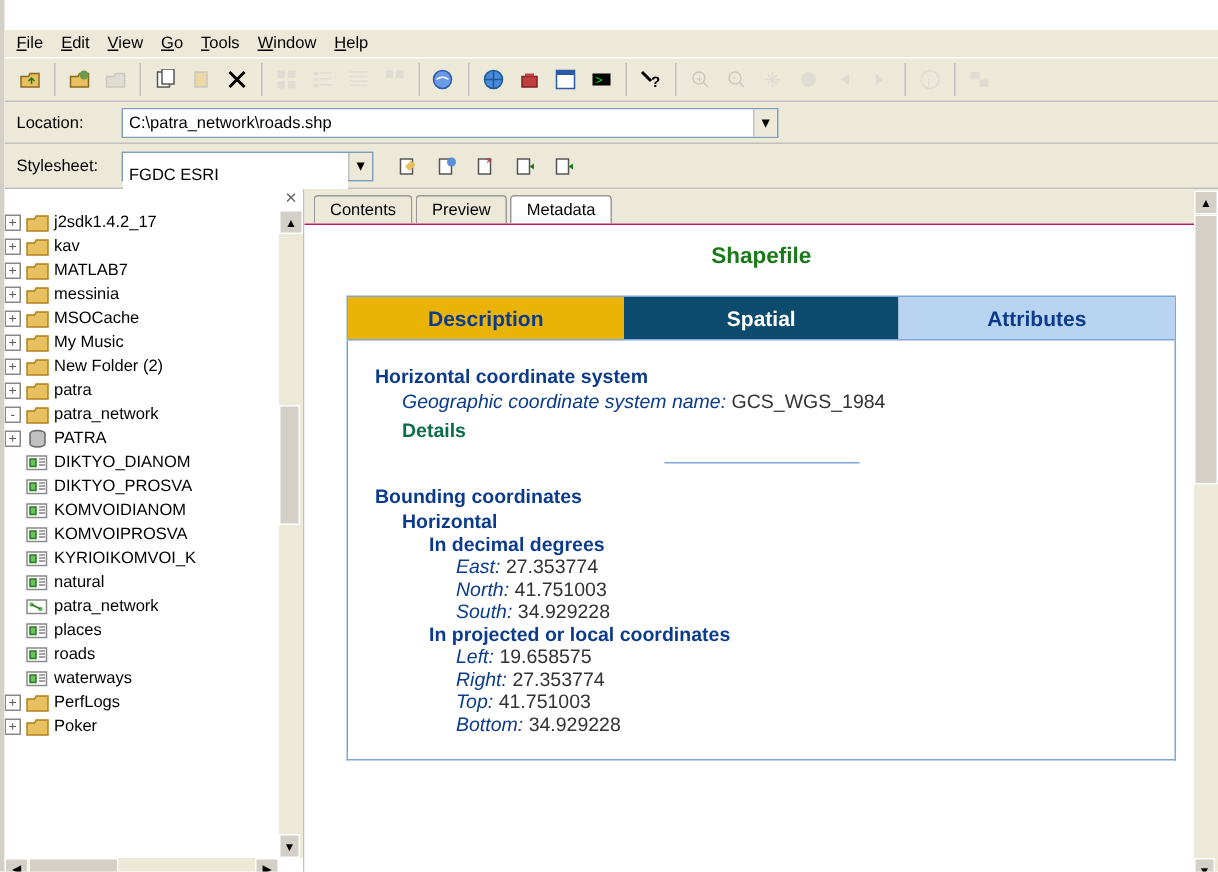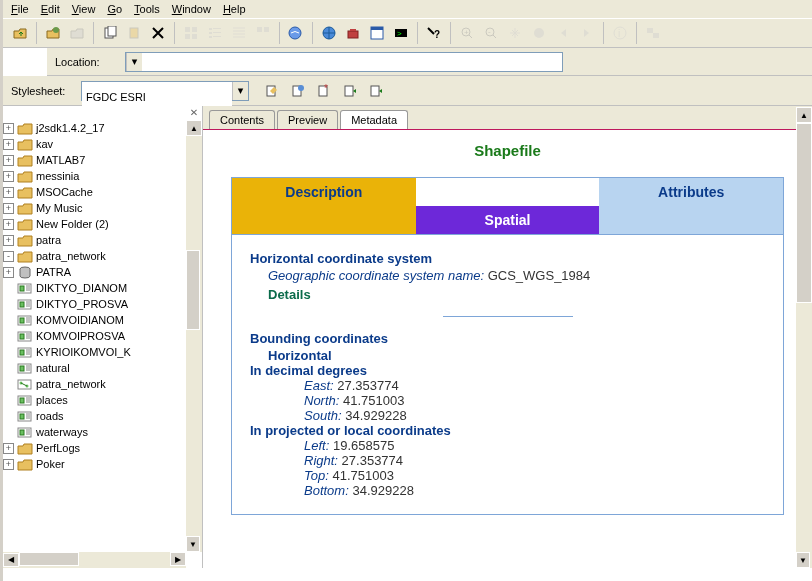--- a/index.html
+++ b/index.html
@@ -1,24 +1,24 @@
 <!DOCTYPE html>
 <html><head>
 <meta charset="utf-8">
 <style>
 * { box-sizing: border-box; margin: 0; padding: 0; }
 body { font-family: Tahoma, Arial, sans-serif; font-size: 11px; background: #fff; width: 812px; height: 581px; overflow: hidden; border-left: 3px solid #d4d0c8; }
-.menubar { display: flex; padding: 3px 8px; background: #ece9d8; font-size: 11px; }
+.menubar { display: flex; padding: 3px 8px; background: #ece9d8; font-size: 11px; margin-top: 20px; }
 .menubar span { margin-right: 12px; cursor: default; }
 .menubar span u { text-decoration: underline; }
 .toolbar { display: flex; align-items: center; padding: 2px 6px; background: #ece9d8; border-top: 1px solid #fff; border-bottom: 1px solid #c0c0c0; height: 30px; gap: 2px; }
 .toolbar .sep { width: 1px; height: 22px; background: #c0c0c0; margin: 0 3px; }
 .tbtn { width: 22px; height: 22px; display: inline-flex; align-items: center; justify-content: center; cursor: pointer; border: 1px solid transparent; }
 .tbtn.dis { opacity: 0.4; cursor: default; }
-.locrow { display: flex; align-items: center; padding: 4px 8px; background: #ece9d8; border-bottom: 1px solid #c0c0c0; height: 28px; margin-left: 44px; }
+.locrow { display: flex; align-items: center; padding: 4px 8px; background: #ece9d8; border-bottom: 1px solid #c0c0c0; height: 28px; }
 .loclabel { width: 70px; }
 .locinput { flex: 0 0 438px; display: flex; border: 1px solid #7f9db9; background: #fff; height: 20px; }
 .locinput input { flex: 1; border: none; padding: 0 4px; font-family: inherit; font-size: 11px; outline: none; }
 .locinput .dd { width: 16px; background: #ece9d8; border-left: 1px solid #c0c0c0; display: flex; align-items: center; justify-content: center; cursor: pointer; }
 .styrow { display: flex; align-items: center; padding: 4px 8px; background: #ece9d8; border-bottom: 1px solid #c0c0c0; height: 30px; }
 .stysel { flex: 0 0 130px; display: flex; border: 1px solid #7f9db9; background: #fff; height: 20px; }
 .stysel input { flex: 1; border: none; padding: 15px 4px; font-family: inherit; font-size: 11px; outline: none; }
 .stysel .dd { width: 16px; background: #ece9d8; border-left: 1px solid #c0c0c0; display: flex; align-items: center; justify-content: center; cursor: pointer; }
 .styicons { display: flex; gap: 4px; margin-left: 12px; align-items: center; }
 .main { display: flex; height: 462px; }
@@ -33,30 +33,30 @@
 .d0 { padding-left: 24px; } .d1 { padding-left: 40px; }
 .content { flex: 1; display: flex; flex-direction: column; position: relative; }
 .ctabs { display: flex; padding: 4px 6px 0 6px; background: #ece9d8; text-align: center; }
 .ctab { padding: 3px 10px; border: 1px solid #999; border-bottom: none; background: #ece9d8; margin-right: 2px; cursor: pointer; border-radius: 3px 3px 0 0; font-size: 11px; }
 .ctab.active { background: #fff; position: relative; top: 0; }
 .page { flex: 1; background: #fff; border-top: 1px solid #be185d; overflow-y: auto; padding: 12px 28px; position: relative; }
 .page h2 { text-align: center; color: #1a7a1a; font-size: 15px; font-weight: bold; margin-bottom: 18px; }
 .mtabs { display: flex; border: 1px solid #7ea6d8; margin-bottom: 0; }
 .mtab { flex: 1; text-align: center; padding: 6px 0; font-size: 14px; font-weight: bold; cursor: pointer; }
 .mtab.desc { background: #eab308; color: #0b3b8a; }
-.mtab.spa { background: #6d28d9; color: #fff; margin-top: 28px; }
+.mtab.spa { background: #0c4a6e; color: #fff; }
 .mtab.attr { background: #b8d4f0; color: #0b3b8a; }
 .meta { border: 1px solid #7ea6d8; border-top: none; padding: 16px 18px; font-size: 13px; }
 .sec { color: #0b3b8a; font-weight: bold; margin-bottom: 2px; }
 .sub { color: #0b3b8a; font-style: italic; margin-left: 18px; }
 .sub .val { color: #333; font-style: normal; }
 .det { color: #0b6b4a; font-weight: bold; margin-left: 18px; margin-top: 4px; }
 .hr { border-top: 1px solid #7ea6d8; width: 130px; margin: 14px auto; }
 .bc { margin-left: 18px; color: #0b3b8a; font-weight: bold; }
-.dd2 { color: #0b3b8a; font-weight: bold; }
+.dd2 { margin-left: 36px; color: #0b3b8a; font-weight: bold; }
 .kv { margin-left: 54px; color: #0b3b8a; font-style: italic; }
 .kv .v { color: #333; font-style: normal; }
 .vscroll { position: absolute; right: 0; top: 1px; bottom: 0; width: 16px; background: #ece9d8; }
 .vscroll .arrow { height: 16px; background: #d4d0c8; border: 1px solid #fff; display: flex; align-items: center; justify-content: center; font-size: 8px; cursor: pointer; }
 .vscroll .thumb { background: #d4d0c8; border: 1px solid #fff; cursor: pointer; }
 .tvscroll { position: absolute; right: 0; top: 14px; bottom: 16px; width: 16px; background: #ece9d8; }
 .tvscroll .arrow { height: 16px; background: #d4d0c8; border: 1px solid #fff; display: flex; align-items: center; justify-content: center; font-size: 8px; cursor: pointer; }
 .tvscroll .thumb { position: absolute; top: 130px; height: 80px; width: 14px; background: #d4d0c8; border: 1px solid #fff; cursor: pointer; }
 .hscroll { position: absolute; left: 0; right: 16px; bottom: 0; height: 16px; background: #ece9d8; }
 .hscroll .arrow { width: 16px; height: 14px; background: #d4d0c8; border: 1px solid #fff; display: inline-flex; align-items: center; justify-content: center; font-size: 8px; cursor: pointer; }
@@ -231,20 +231,21 @@
       <svg width="14" height="14">
         <rect x="1" y="2" width="6" height="5" fill="#ccc"></rect>
         <rect x="7" y="7" width="6" height="5" fill="#ccc"></rect>
       </svg>
     </span>
 </div>
 
 <div class="locrow">
   <span class="loclabel">Location:</span>
   <div class="locinput">
+    <input value="C:\patra_network\roads.shp" style="">
     <span class="dd">▾</span>
   </div>
 </div>
 
 <div class="styrow">
   <span class="loclabel">Stylesheet:</span>
   <div class="stysel">
     <input value="FGDC ESRI" style="">
     <span class="dd">▾</span>
   </div>

